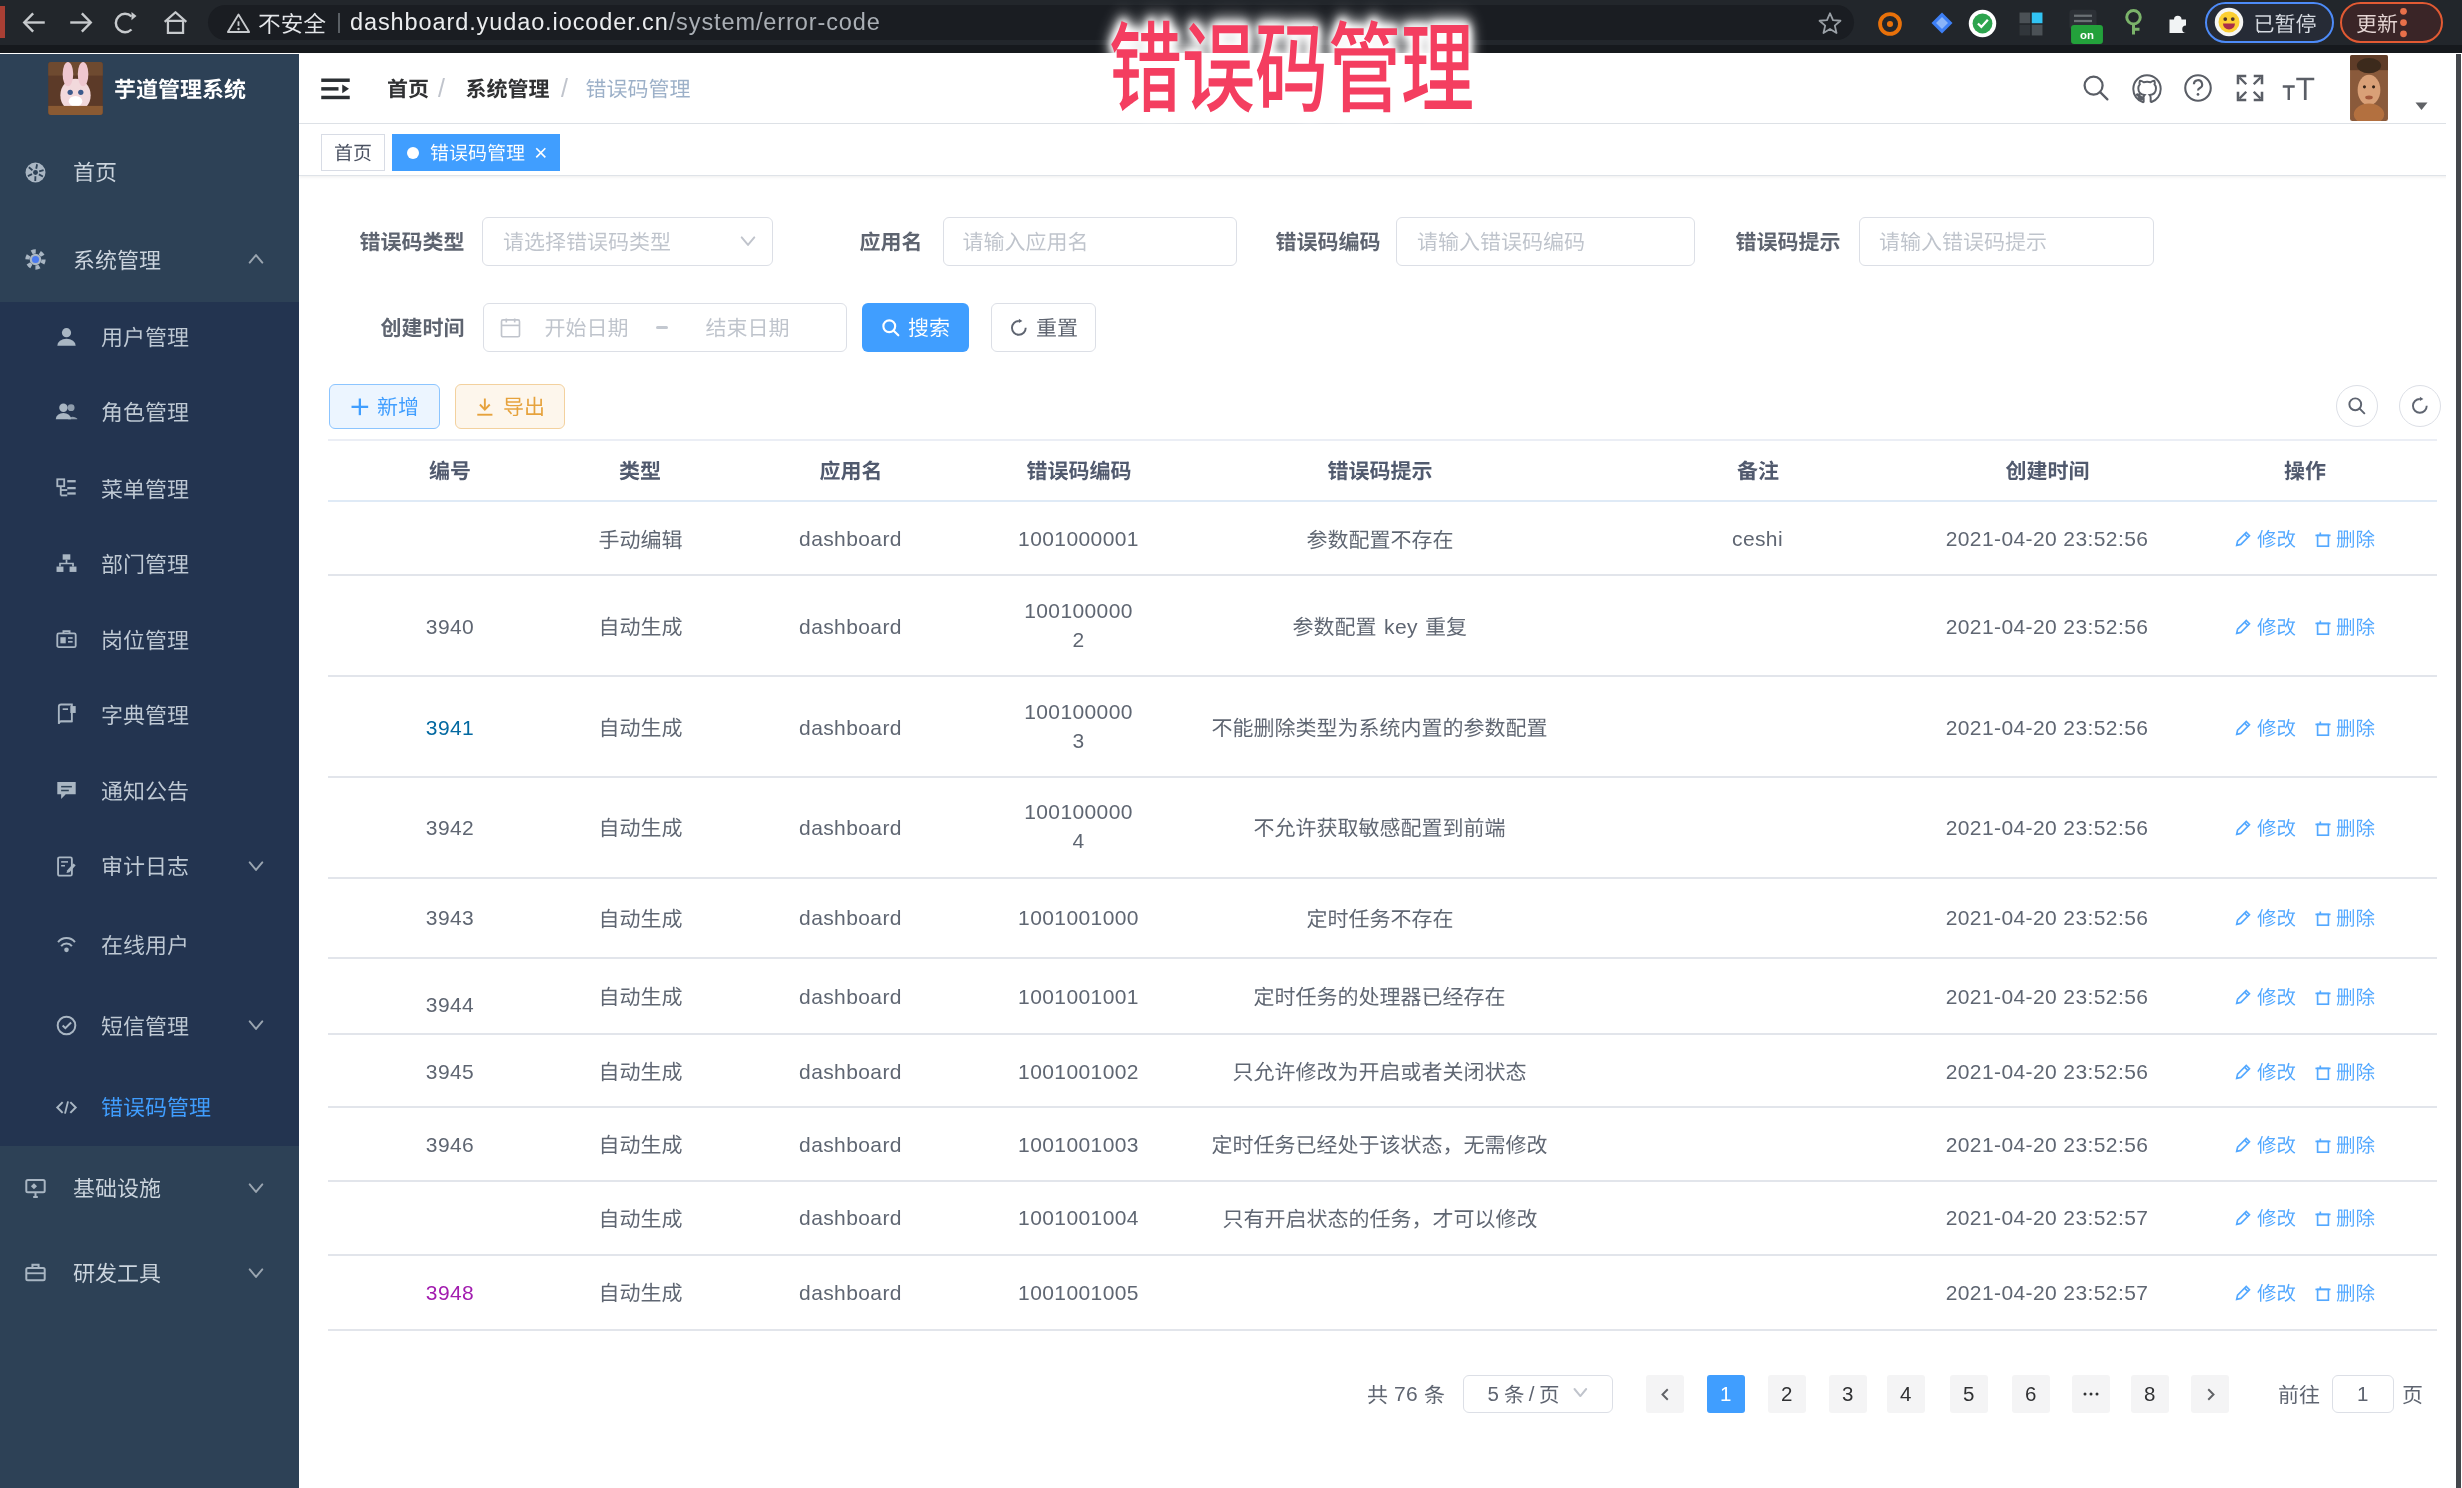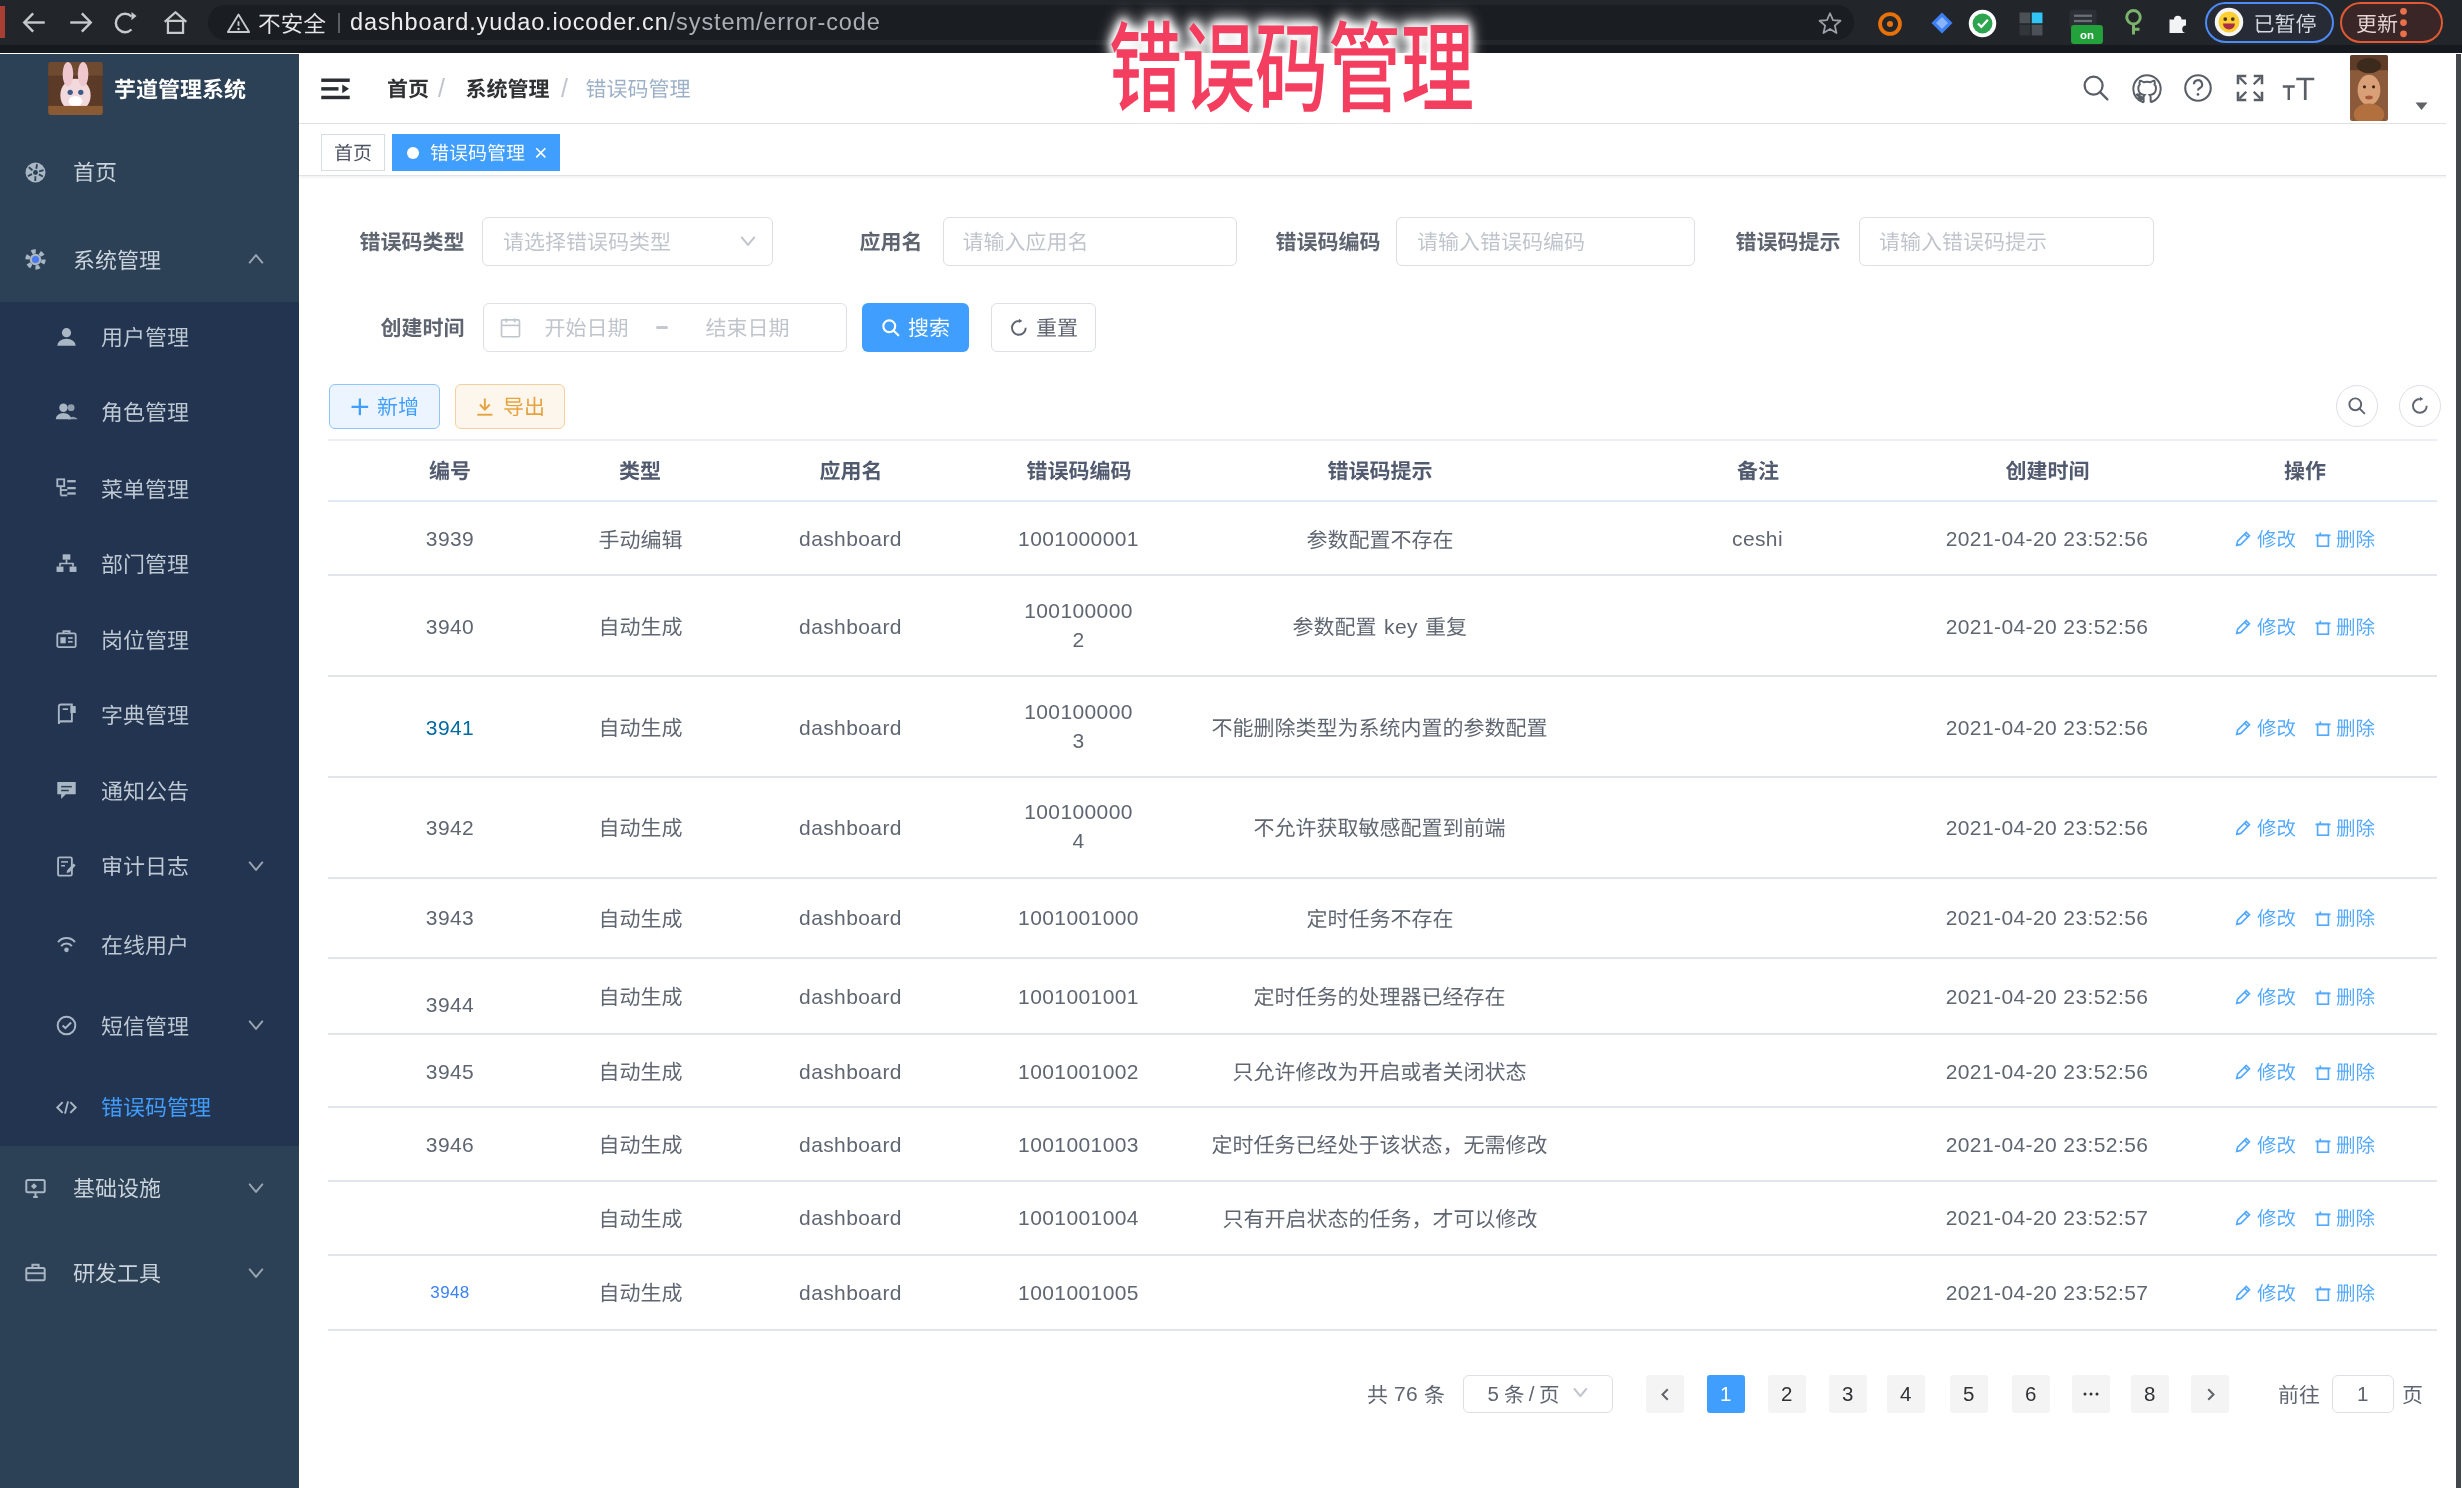--- a/index.html
+++ b/index.html
@@ -932,23 +932,20 @@
     </div>
 <div style="position:absolute;left:2172px;top:441px;width:265px;height:59px;display:flex;align-items:center;justify-content:center;">
       <svg class="k" style="width:42px;height:21px;" viewBox="0 0 2000 1000">
         <g fill="#515a6e">
           <use href="#g99"></use>
           <use href="#g100" x="1000"></use>
         </g>
       </svg>
     </div>
 <div style="position:absolute;left:328px;top:500px;width:2109px;height:2.3px;background:#dfeaf6"></div>
-<div style="position:absolute;left:328px;top:502px;width:244px;height:74px;display:flex;align-items:center;justify-content:center;">
-      <span style="font-family:'Liberation Sans',sans-serif;font-size:21px;color:#5f6672;letter-spacing:0.4px;white-space:nowrap">3939</span>
-    </div>
 <div style="position:absolute;left:572px;top:502px;width:136px;height:74px;display:flex;align-items:center;justify-content:center;">
       <svg class="k" style="width:85px;height:21px;" viewBox="0 0 4000 1000">
         <g fill="#5f6672">
           <use href="#g101"></use>
           <use href="#g102" x="1000"></use>
           <use href="#g75" x="2000"></use>
           <use href="#g103" x="3000"></use>
         </g>
       </svg>
     </div>
@@ -1583,21 +1580,21 @@
             <g fill="#53a8ff">
               <use href="#g110"></use>
               <use href="#g111" x="1000"></use>
             </g>
           </svg>
         </div>
       </div>
     </div>
 <div style="position:absolute;left:328px;top:1254px;width:2109px;height:1.9px;background:#e2e5eb"></div>
 <div style="position:absolute;left:328px;top:1255px;width:244px;height:75px;display:flex;align-items:center;justify-content:center;">
-      <span style="font-family:'Liberation Sans',sans-serif;font-size:17px;color:#3b82f6;letter-spacing:0.4px;white-space:nowrap">3948</span>
+      <span style="font-family:'Liberation Sans',sans-serif;font-size:21px;color:#a21caf;letter-spacing:0.4px;white-space:nowrap">3948</span>
     </div>
 <div style="position:absolute;left:572px;top:1255px;width:136px;height:75px;display:flex;align-items:center;justify-content:center;">
       <svg class="k" style="width:85px;height:21px;" viewBox="0 0 4000 1000">
         <g fill="#5f6672">
           <use href="#g112"></use>
           <use href="#g102" x="1000"></use>
           <use href="#g113" x="2000"></use>
           <use href="#g114" x="3000"></use>
         </g>
       </svg>

